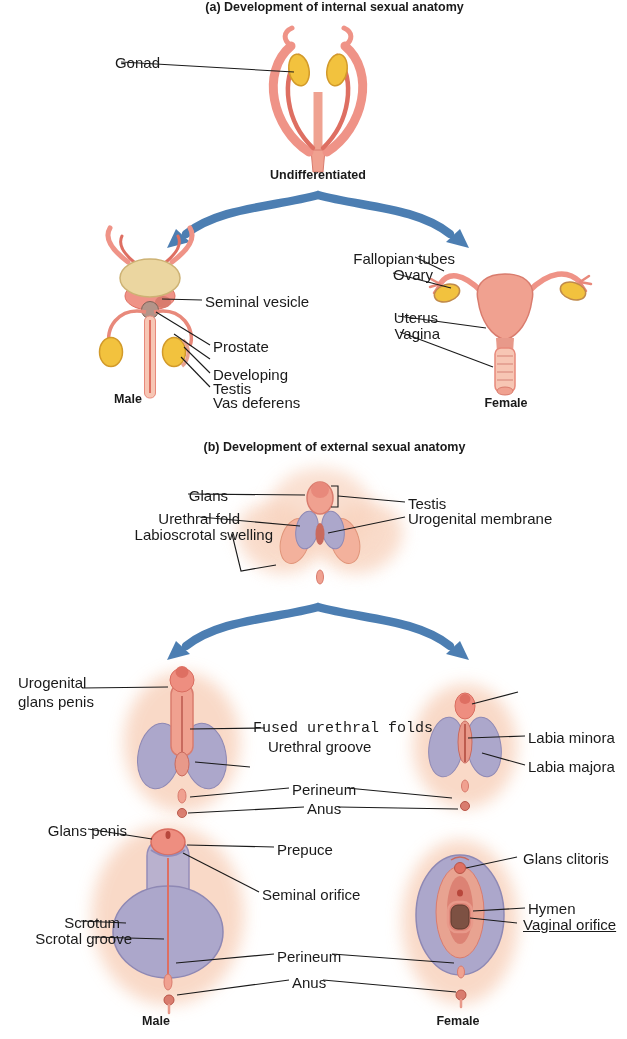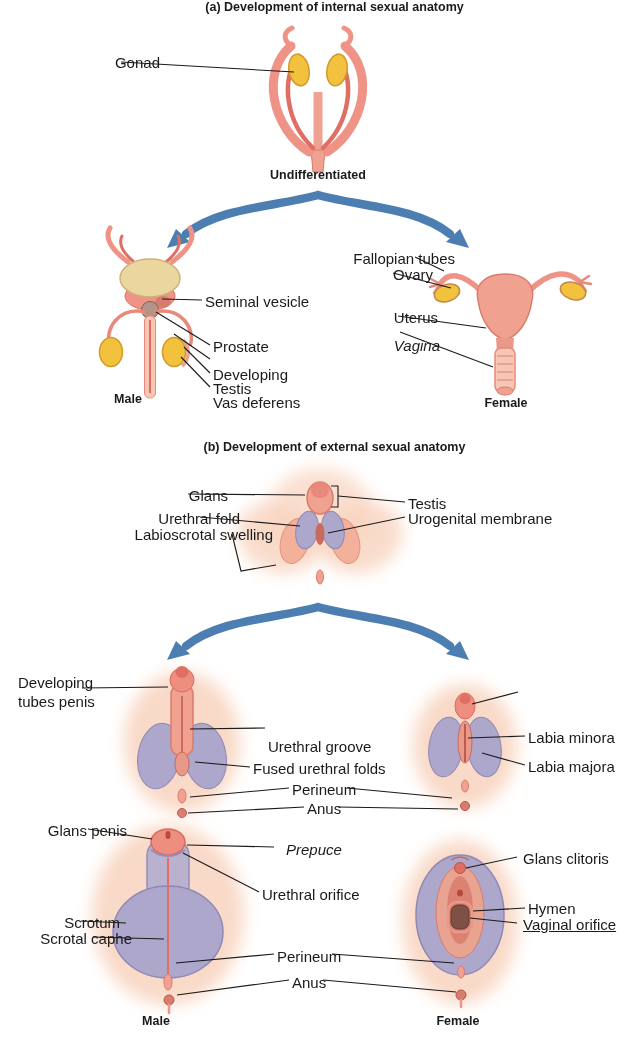--- a/index.html
+++ b/index.html
@@ -208,43 +208,43 @@
 <div class="lbl" style="left:205px;top:293px;">Seminal vesicle</div>
 <div class="lbl" style="left:213px;top:338px;">Prostate</div>
 <div class="lbl" style="left:213px;top:366px;margin-top:28px;">Vas deferens</div>
 <div class="lbl" style="left:213px;top:366px;">Developing</div>
 <div class="lbl" style="left:213px;top:380px;">Testis</div>
 <div class="lbl b c" style="left:88px;top:392px;width:80px;">Male</div>
 
 <div class="lbl r" style="right:214px;top:250px;">Fallopian tubes</div>
 <div class="lbl r" style="right:236px;top:266px;">Ovary</div>
 <div class="lbl r" style="right:231px;top:309px;">Uterus</div>
-<div class="lbl r" style="right:229px;top:337px;font-style:italic;">Vagina</div>
+<div class="lbl r" style="right:229px;top:325px;">Vagina</div>
 <div class="lbl b c" style="left:466px;top:396px;width:80px;">Female</div>
 
 <div class="lbl b c" style="left:0;right:0;top:440px;">(b) Development of external sexual anatomy</div>
 <div class="lbl r" style="right:441px;top:487px;">Glans</div>
 <div class="lbl r" style="right:429px;top:510px;">Urethral fold</div>
 <div class="lbl r" style="right:396px;top:526px;">Labioscrotal swelling</div>
 <div class="lbl" style="left:408px;top:495px;">Testis</div>
 <div class="lbl" style="left:408px;top:510px;">Urogenital membrane</div>
 
-<div class="lbl wrap" style="left:18px;top:674px;width:80px;">Developing tubes penis</div>
+<div class="lbl wrap" style="left:18px;top:674px;width:80px;">Urogenital glans penis</div>
 <div class="lbl" style="left:268px;top:721px;margin-top:17px;">Urethral groove</div>
-<div class="lbl" style="left:253px;top:760px;">Fused urethral folds</div>
+<div class="lbl" style="left:253px;top:720px;font-family:Liberation Mono, monospace;">Fused urethral folds</div>
 <div class="lbl" style="left:292px;top:781px;">Perineum</div>
 <div class="lbl" style="left:307px;top:800px;">Anus</div>
 <div class="lbl" style="left:528px;top:729px;">Labia minora</div>
 <div class="lbl" style="left:528px;top:758px;">Labia majora</div>
 
 <div class="lbl r" style="right:542px;top:822px;">Glans penis</div>
-<div class="lbl" style="left:286px;top:841px;font-style:italic;">Prepuce</div>
-<div class="lbl" style="left:262px;top:886px;">Urethral orifice</div>
+<div class="lbl" style="left:277px;top:841px;">Prepuce</div>
+<div class="lbl" style="left:262px;top:886px;">Seminal orifice</div>
 <div class="lbl r" style="right:549px;top:914px;">Scrotum</div>
-<div class="lbl r" style="right:537px;top:930px;">Scrotal caphe</div>
+<div class="lbl r" style="right:537px;top:930px;">Scrotal groove</div>
 <div class="lbl" style="left:277px;top:948px;">Perineum</div>
 <div class="lbl" style="left:292px;top:974px;">Anus</div>
 <div class="lbl" style="left:523px;top:850px;">Glans clitoris</div>
 <div class="lbl" style="left:528px;top:900px;">Hymen</div>
 <div class="lbl" style="left:523px;top:916px;text-decoration:underline;">Vaginal orifice</div>
 <div class="lbl b c" style="left:116px;top:1014px;width:80px;">Male</div>
 <div class="lbl b c" style="left:418px;top:1014px;width:80px;">Female</div>
 
 </div>
 

